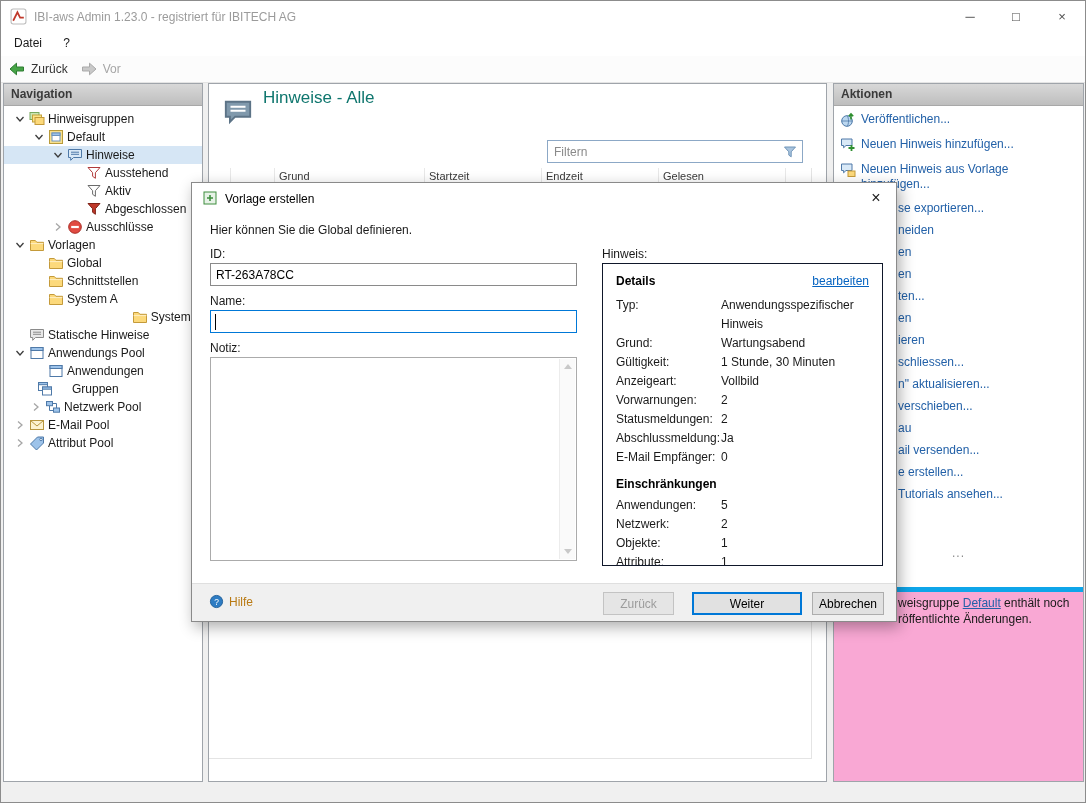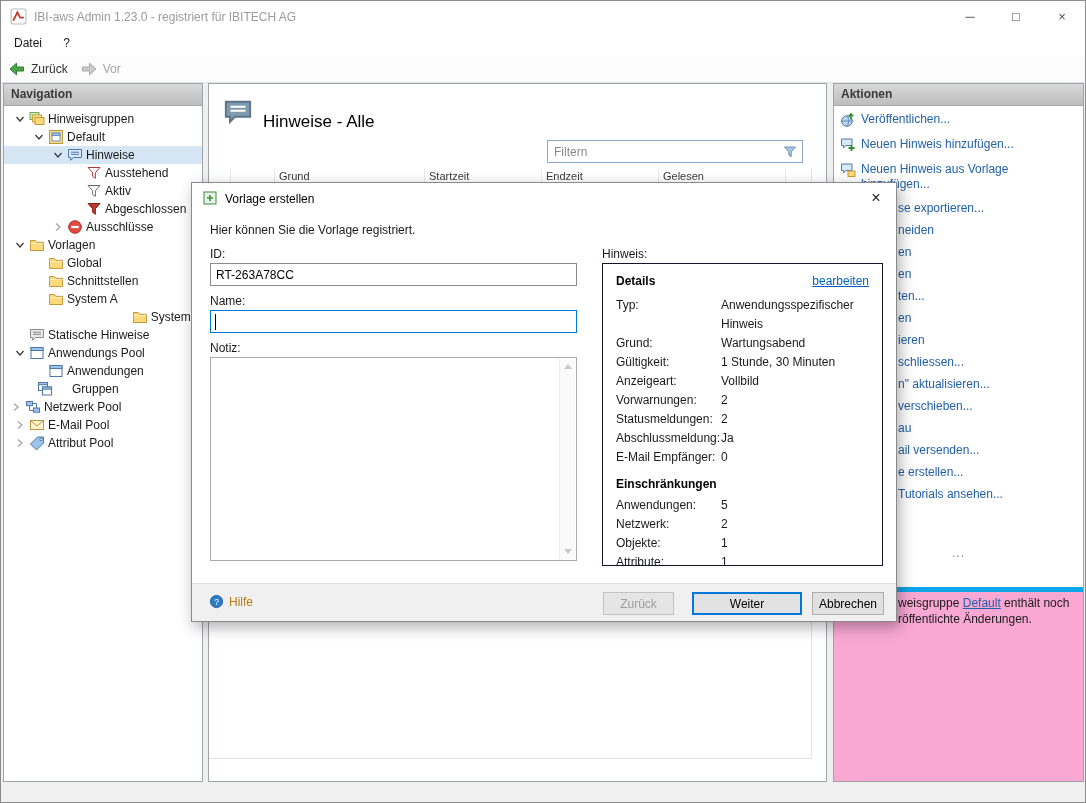--- a/index.html
+++ b/index.html
@@ -34,21 +34,21 @@
   .tree-row { height:18px; display:flex; align-items:center; color:#1a1a1a; white-space:nowrap; cursor:default; }
   .tree-row.selected { background:#d6e6f5; }
   .chev { width:16px; height:16px; flex:none; }
   .chev svg { width:16px; height:16px; }
   .tree-icon { width:16px; height:16px; flex:none; margin:0 3px 0 1px; }
   .tree-icon svg { width:16px; height:16px; }
 
   
   .main-icon { position:absolute; left:14px; top:13px; width:30px; height:30px; }
   .main-icon svg { width:30px; height:30px; }
-  .main-title { position:absolute; left:54px; top:28px; font-size:17px; color:#000000; }
+  .main-title { position:absolute; left:54px; top:4px; font-size:17px; color:#0f766e; }
   .filter-box { position:absolute; left:338px; top:56px; width:256px; height:23px; border:1px solid #8ca8c6; background:#fff; display:flex; align-items:center;gap:15px; }
   .filter-box input { flex:1; border:none; outline:none; padding:0 6px; font:12px "Liberation Sans", sans-serif; color:#333; background:transparent; }
   .filter-box input::placeholder { color:#8a8a8a; }
   .filter-icon { width:17px; height:16px; margin-right:3px; }
   .filter-icon svg { width:16px; height:16px; }
   .table-region { position:absolute; left:0; top:84px; width:603px; height:591px; border-right:1px solid #e4e4e4; border-bottom:1px solid #e4e4e4; }
   .table-header { height:17px; border-bottom:1px solid #cfcfcf; display:flex; background:#fff; }
   .th-cell { border-right:1px solid #e8e8e8; font-size:11px; color:#3a3a3a; padding:2px 0 0 4px; overflow:hidden; white-space:nowrap; }
 
   
@@ -281,21 +281,21 @@
         <div class="tree-row" style=" gap: 16px;">
           <span class="chev"></span>
           <span class="tree-icon"><svg viewBox="0 0 16 16">
               <rect x="1.5" y="1.5" width="9" height="8" fill="#ffffff" stroke="#4e79a8"></rect>
               <rect x="1.5" y="1.5" width="9" height="2.2" fill="#9dc3ea" stroke="#4e79a8"></rect>
               <rect x="5.5" y="6" width="9" height="8" fill="#ffffff" stroke="#4e79a8"></rect>
               <rect x="5.5" y="6" width="9" height="2.2" fill="#9dc3ea" stroke="#4e79a8"></rect>
             </svg></span>
           <span class="tree-label">Gruppen</span>
         </div>
-        <div class="tree-row" style="padding-left: 4px;">
+        <div class="tree-row" style="padding-left: 24px;">
           <span class="chev"><svg viewBox="0 0 16 16">
               <path d="M6 4.5l4 3.5-4 3.5" fill="none" stroke="#a6a6a6" stroke-width="1.3"></path>
             </svg></span>
           <span class="tree-icon"><svg viewBox="0 0 16 16">
               <rect x="1.5" y="2.5" width="6" height="4.2" fill="#9dc3ea" stroke="#4e79a8"></rect>
               <rect x="8.5" y="9" width="6" height="4.2" fill="#9dc3ea" stroke="#4e79a8"></rect>
               <path d="M4.5 7v4.5h4M11.5 9V4.5h-4" fill="none" stroke="#4e79a8"></path>
             </svg></span>
           <span class="tree-label">Netzwerk Pool</span>
         </div>
@@ -433,21 +433,21 @@
     </div>
   </div>
 
   <div class="dialog">
     <span class="dialog-icon"><svg viewBox="0 0 16 16">
           <rect x="2" y="2" width="12" height="12" fill="#e7f2e7" stroke="#3e8e3e"></rect>
           <path d="M8 5v6M5 8h6" stroke="#3e8e3e" stroke-width="1.6"></path>
         </svg></span>
     <span class="dialog-title">Vorlage erstellen</span>
     <div class="dialog-close">×</div>
-    <div class="dialog-intro">Hier können Sie die Vorlage registriert.</div>
+    <div class="dialog-intro">Hier können Sie die Global definieren.</div>
 
     <div class="fld-label" id="id-label">ID:</div>
     <input id="id-input" value="RT-263A78CC" style="">
 
     <div class="fld-label" id="name-label">Name:</div>
     <div id="name-wrap">
       <input id="name-input" value="" style="">
       <span class="caret"></span>
     </div>
 

